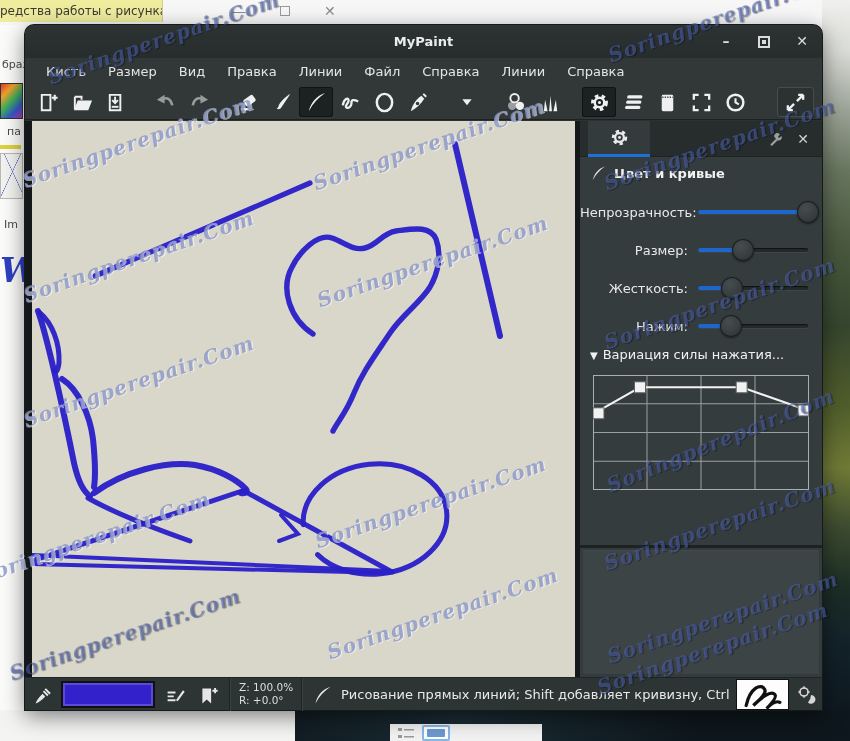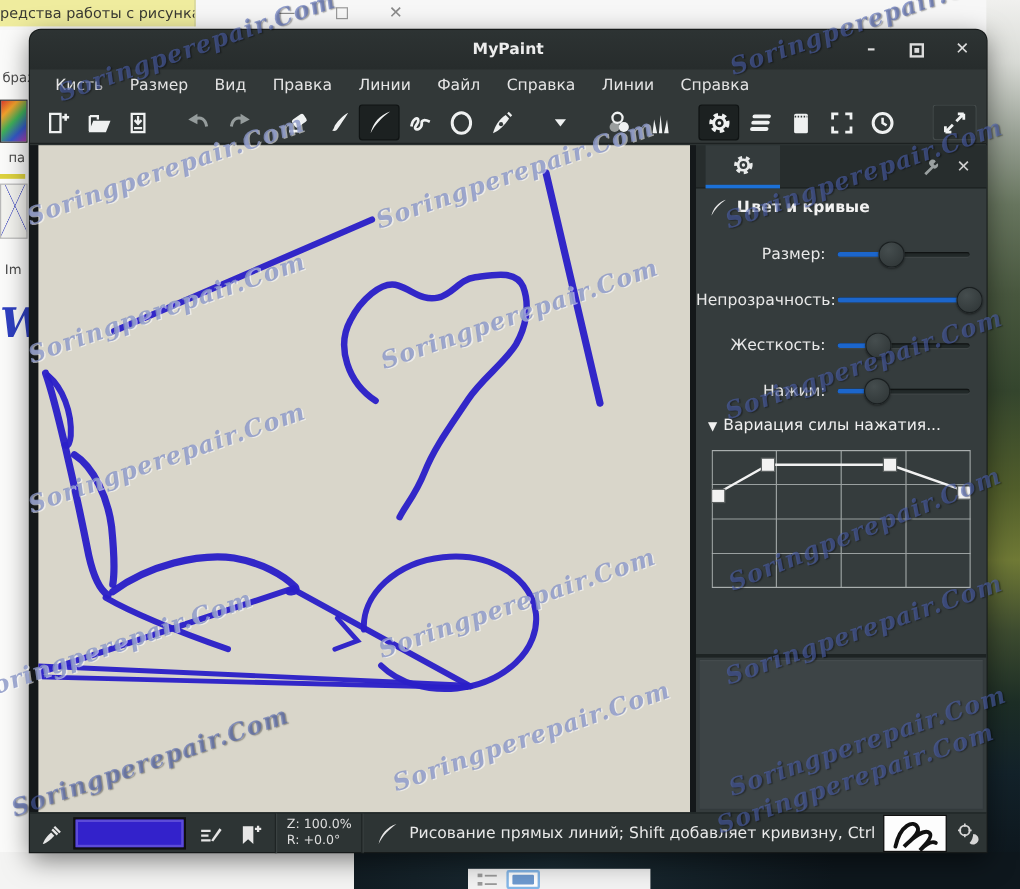--- a/index.html
+++ b/index.html
@@ -396,33 +396,33 @@
           <div class="phead">
             <span id="phead-icon" style="width: 17px; height: 17px; display: flex;">
                 <svg viewBox="0 0 24 24">
                   <path d="M4 21C6 12 12 5 21 2 14 7 8 13 4 21z" fill="currentColor"></path>
                 </svg>
               </span>
             <span>Цвет и кривые</span>
           </div>
           <div class="sliders" id="sliders">
               <div class="slider-row">
+                <div class="slider-label">Непрозрачность:</div>
+                <div class="track-wrap">
+                  <div class="s-track"></div>
+                  <div class="s-fill" style="width: 100%;"></div>
+                  <div class="s-knob" style="left: calc(100% - 11px);"></div>
+                </div>
+              </div>
+              <div class="slider-row">
                 <div class="slider-label">Размер:</div>
                 <div class="track-wrap">
                   <div class="s-track"></div>
                   <div class="s-fill" style="width: 41%;"></div>
                   <div class="s-knob" style="left: calc(41% - 11px);"></div>
-                </div>
-              </div>
-              <div class="slider-row">
-                <div class="slider-label">Непрозрачность:</div>
-                <div class="track-wrap">
-                  <div class="s-track"></div>
-                  <div class="s-fill" style="width: 100%;"></div>
-                  <div class="s-knob" style="left: calc(100% - 11px);"></div>
                 </div>
               </div>
               <div class="slider-row">
                 <div class="slider-label">Жесткость:</div>
                 <div class="track-wrap">
                   <div class="s-track"></div>
                   <div class="s-fill" style="width: 31%;"></div>
                   <div class="s-knob" style="left: calc(31% - 11px);"></div>
                 </div>
               </div>

